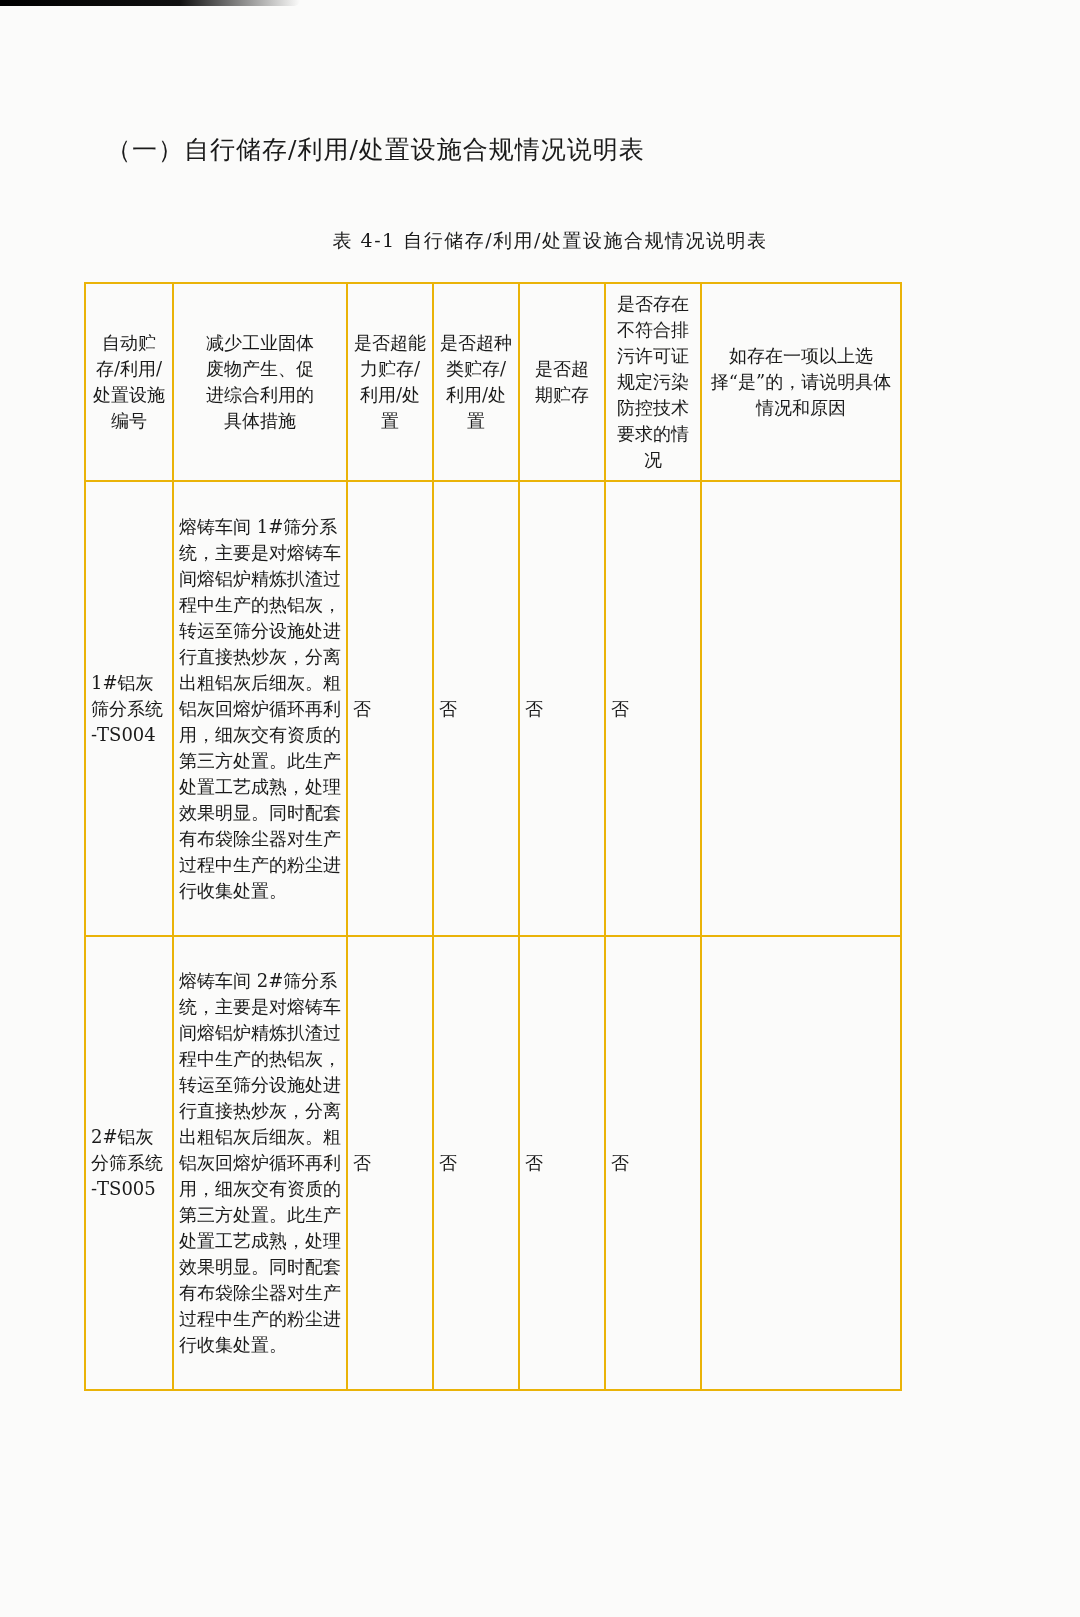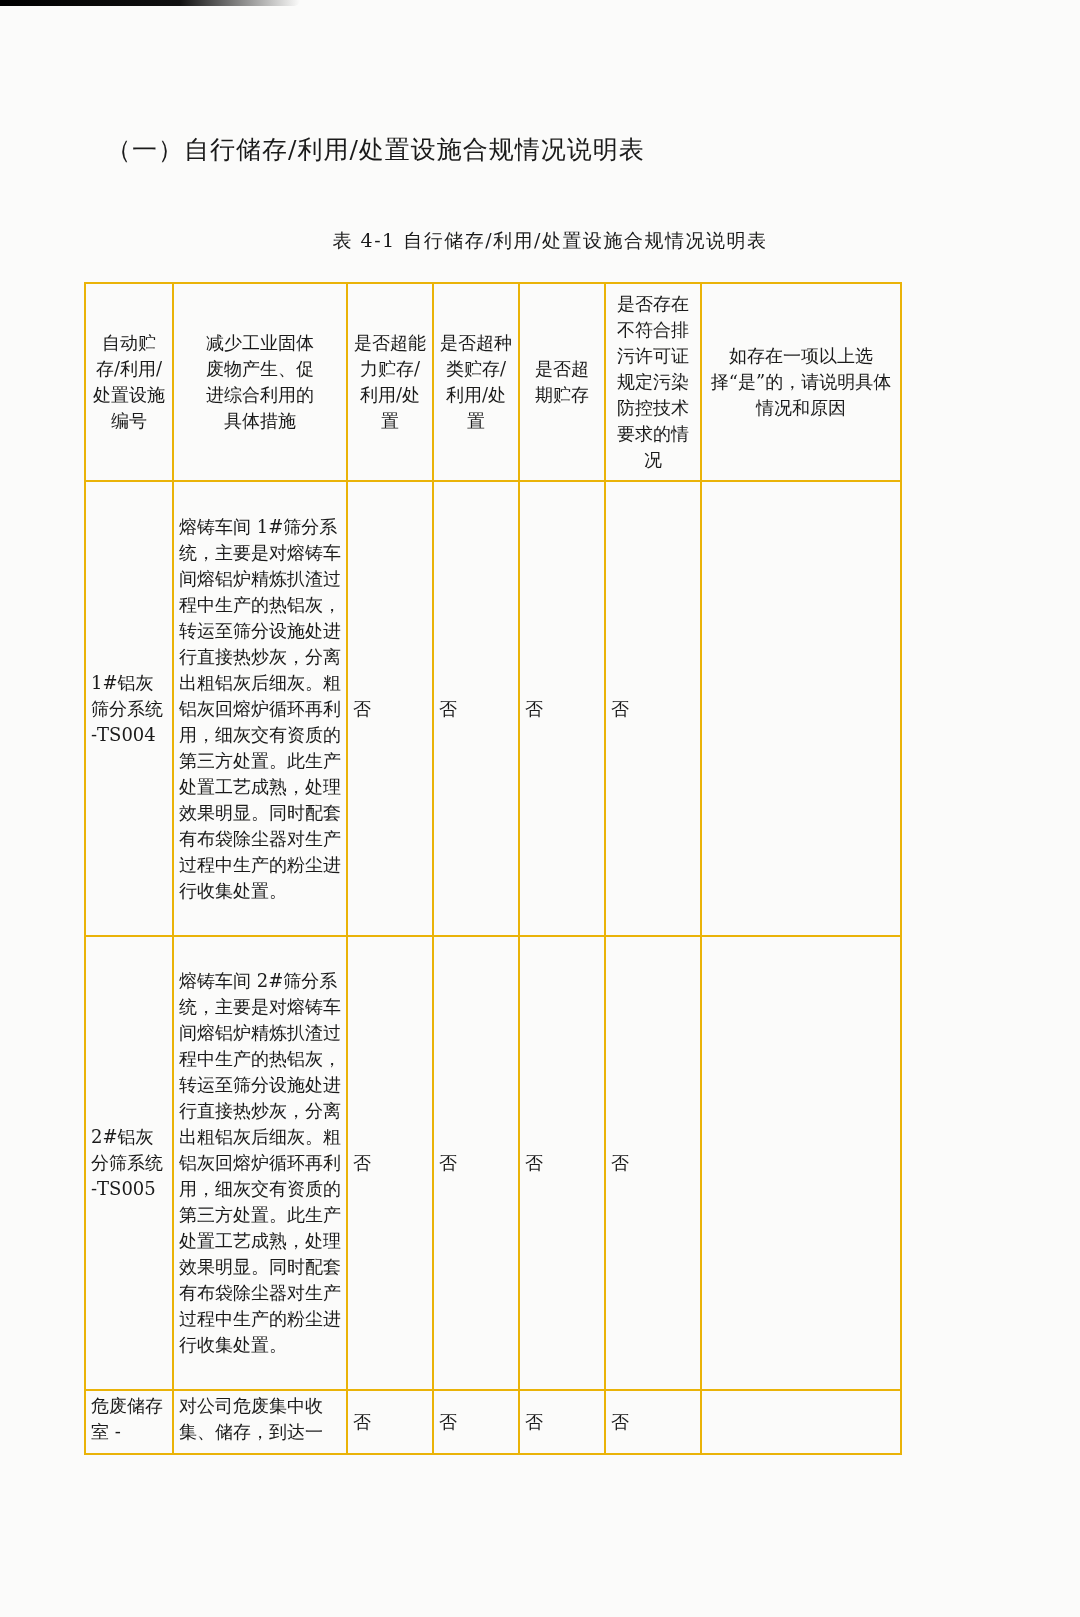--- a/index.html
+++ b/index.html
@@ -84,23 +84,14 @@
   </tr>
   <tr class="row2">
     <td class="id-cell">2#铝灰分筛系统 -TS005</td>
     <td class="measure">熔铸车间 2#筛分系统，主要是对熔铸车间熔铝炉精炼扒渣过程中生产的热铝灰，转运至筛分设施处进行直接热炒灰，分离出粗铝灰后细灰。粗铝灰回熔炉循环再利用，细灰交有资质的第三方处置。此生产处置工艺成熟，处理效果明显。同时配套有布袋除尘器对生产过程中生产的粉尘进行收集处置。</td>
     <td class="flag">否</td>
     <td class="flag">否</td>
     <td class="flag">否</td>
     <td class="flag">否</td>
     <td></td>
   </tr>
-  <tr class="row3">
-    <td class="id-cell">危废储存室 -</td>
-    <td class="measure">对公司危废集中收集、储存，到达一</td>
-    <td class="flag">否</td>
-    <td class="flag">否</td>
-    <td class="flag">否</td>
-    <td class="flag">否</td>
-    <td></td>
-  </tr>
 </tbody>
   </table>
 
 </body></html>

